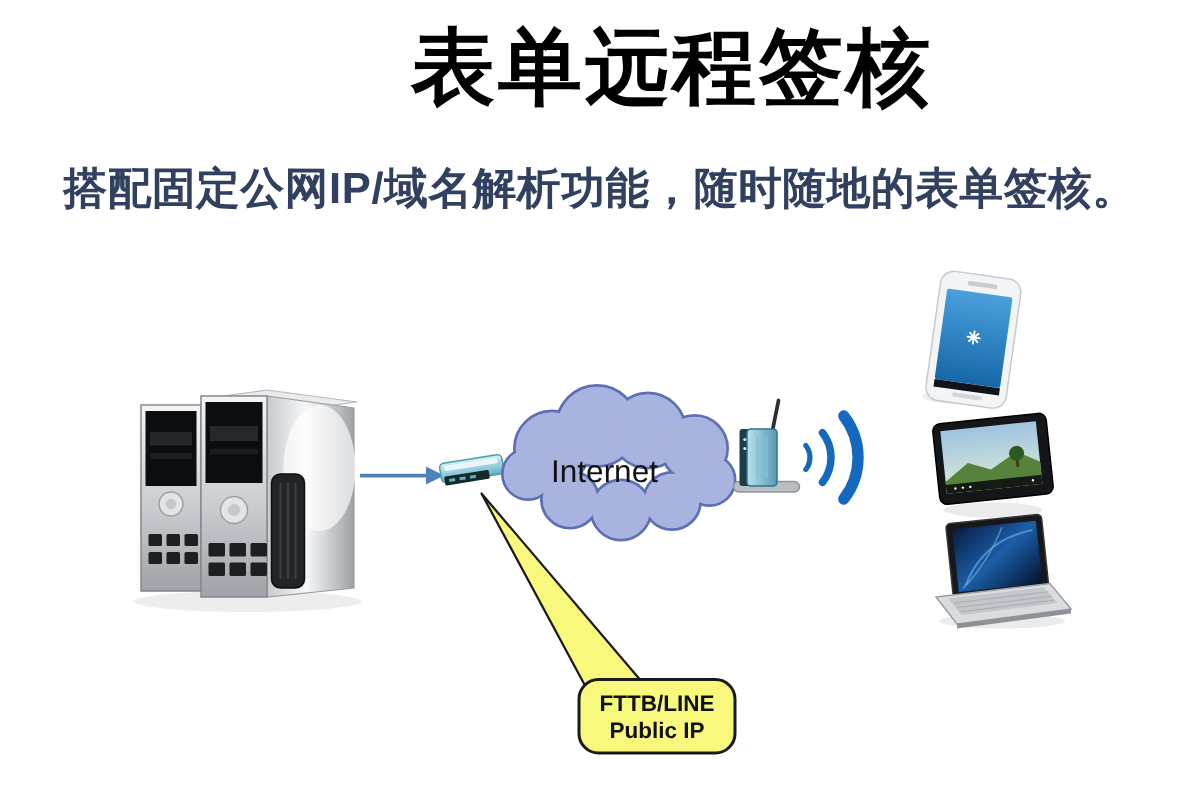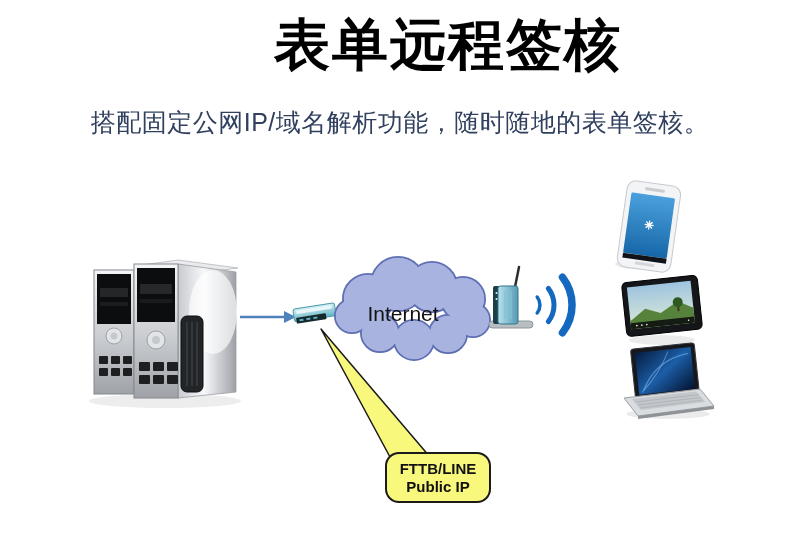--- a/index.html
+++ b/index.html
@@ -6,21 +6,21 @@
   .stage{
     position:relative;width:800px;height:533px;overflow:hidden;background:#ffffff;
     font-family:"Liberation Sans",sans-serif;
   }
   .title{
     position:absolute;top:10px;left:0;width:800px;text-align:center;
     font-size:56px;font-weight:800;color:#000;letter-spacing:2px;line-height:1.25;margin:0;padding-left:48px;
   }
   .subtitle{
     position:absolute;top:106px;left:0;width:800px;text-align:center;
-    font-size:25px;font-weight:400;color:#30405e;margin:0;letter-spacing:0.5px;
+    font-size:29px;font-weight:700;color:#30405e;margin:0;letter-spacing:0.5px;
   }
   svg.diagram{position:absolute;left:0;top:0;width:800px;height:533px;}
   .internet-label{font-family:"Liberation Sans",sans-serif;font-size:21px;fill:#111;}
   .callout-text{font-family:"Liberation Sans",sans-serif;font-size:15px;font-weight:700;fill:#111;}
 </style>
 </head>
 <body>
 
 <div class="stage">
 

